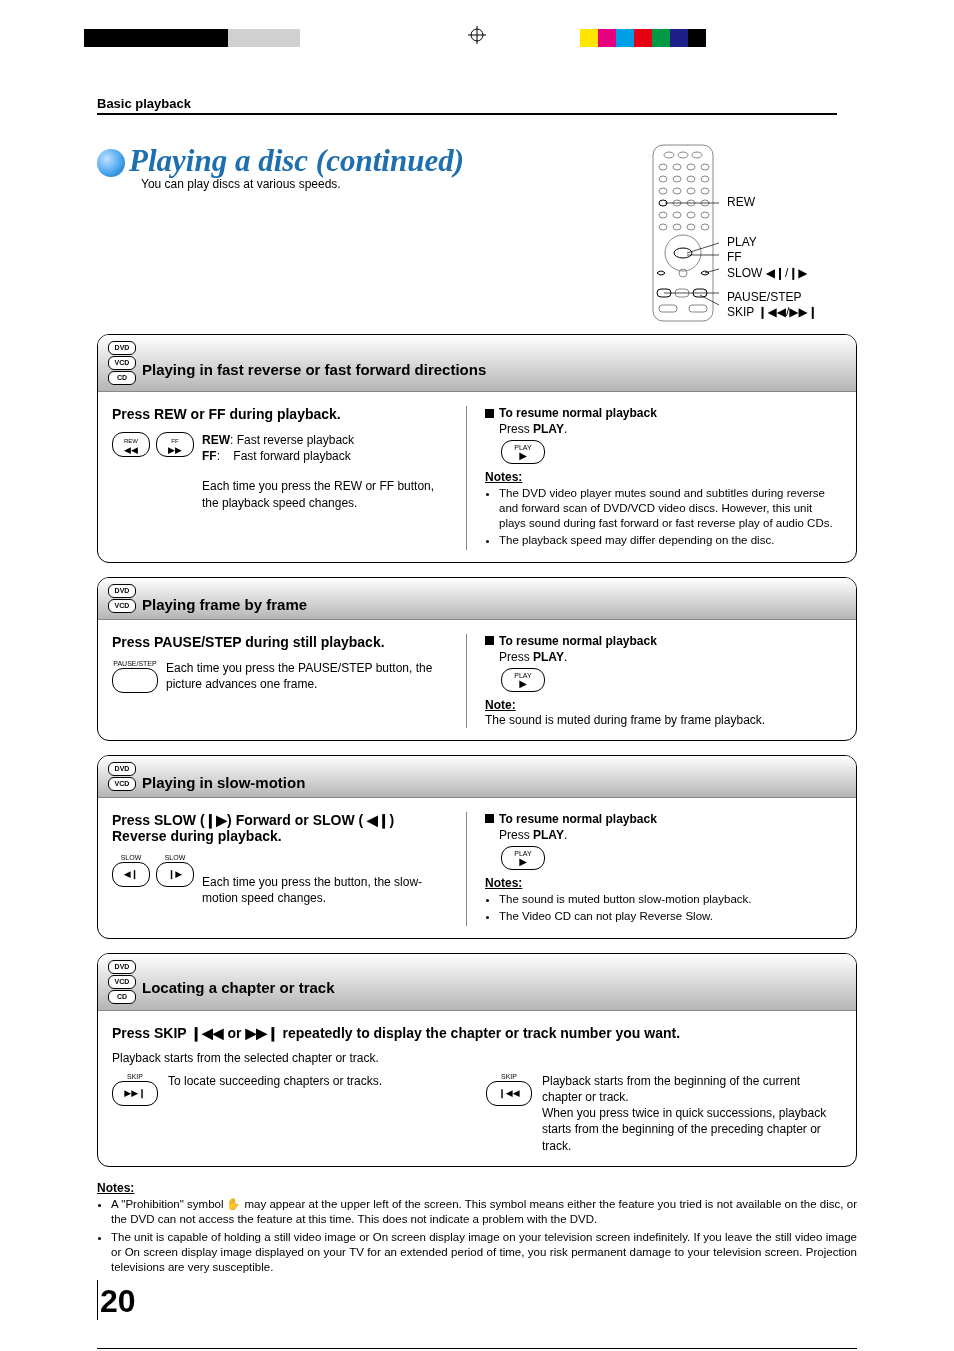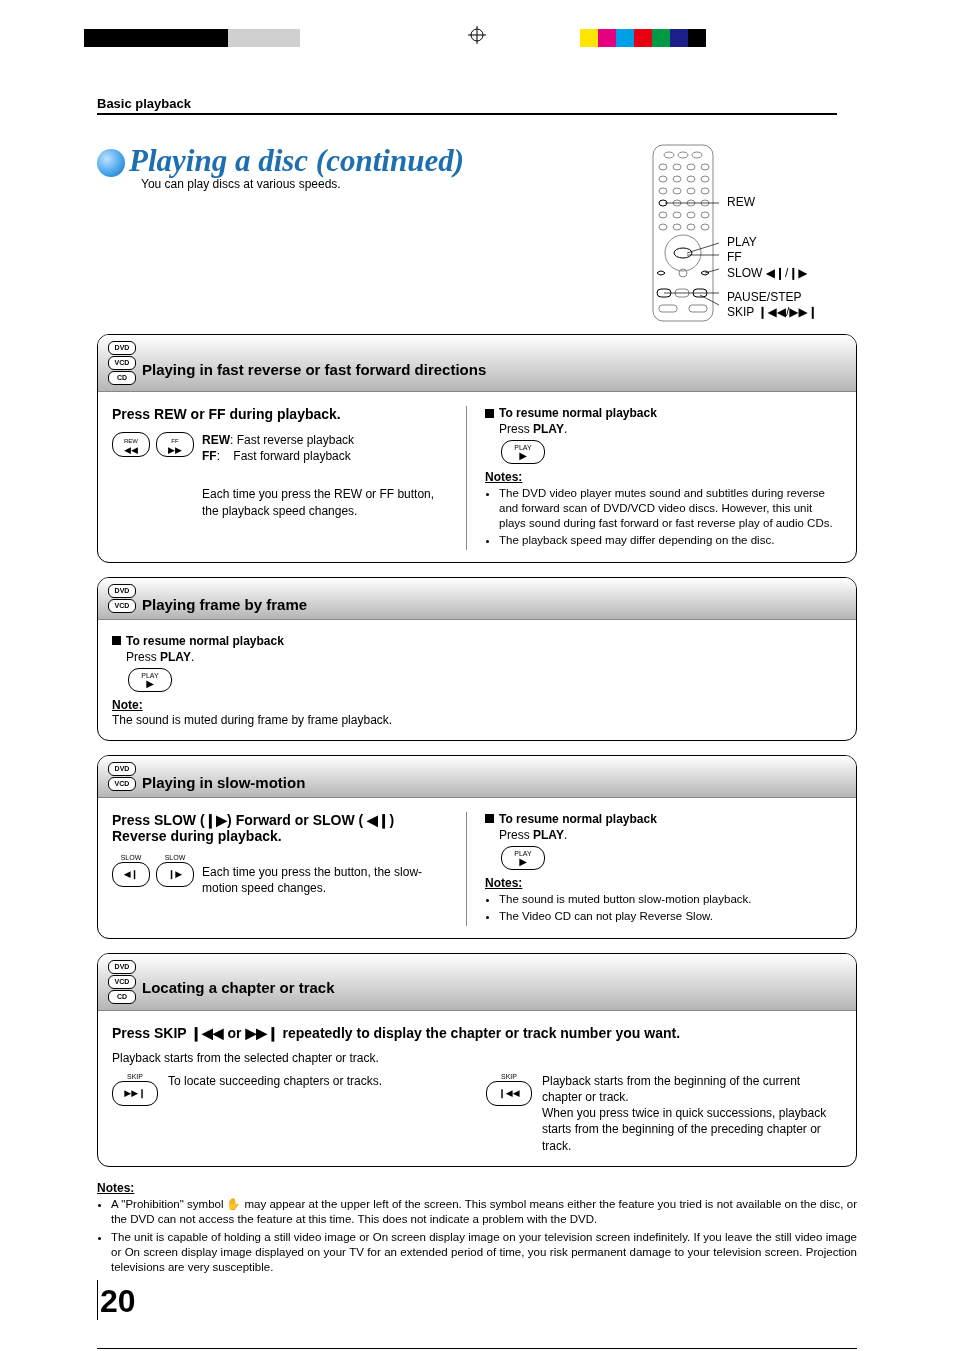--- a/index.html
+++ b/index.html
@@ -352,21 +352,21 @@
               <div class="btn-col">
                 <div class="pill-btn">
                   <span>FF</span>
                   <span class="sym">▶▶</span>
                 </div>
               </div>
             </div>
             <div class="desc">
               <div><b>REW</b>: Fast reverse playback</div>
               <div><b>FF</b>: &nbsp;&nbsp;&nbsp;Fast forward playback</div>
-              <div style="margin-top:22px">Each time you press the REW or FF button, the playback speed changes.</div>
+              <div style="margin-top:14px">Each time you press the REW or FF button, the playback speed changes.</div>
             </div>
           </div>
         </div>
         <div class="col-right">
           <div class="sub-head">
               <span class="sq"></span>
               <span>To resume normal playback</span>
             </div>
           <div style="margin-left:14px">Press <b>PLAY</b>.</div>
           <div class="play-btn">
@@ -386,20 +386,30 @@
   <div class="section-box">
     <div class="section-header">
       <div class="disc-icons">
         <div class="disc-icon">DVD</div>
         <div class="disc-icon">VCD</div>
       </div>
       <div class="section-title">Playing frame by frame</div>
     </div>
     <div class="section-body">
       <div class="two-col">
+        <div class="col-left">
+          <div class="instruction-title">Press PAUSE/STEP during still playback.</div>
+          <div class="button-row">
+            <div class="btn-col">
+              <div class="pill-label-top">PAUSE/STEP</div>
+              <div class="pill-btn" style="width:44px"></div>
+            </div>
+            <div class="desc">Each time you press the PAUSE/STEP button, the picture advances one frame.</div>
+          </div>
+        </div>
         <div class="col-right">
           <div class="sub-head">
               <span class="sq"></span>
               <span>To resume normal playback</span>
             </div>
           <div style="margin-left:14px">Press <b>PLAY</b>.</div>
           <div class="play-btn">
             <span>PLAY</span>
               <span class="tri">▶</span>
           </div>
@@ -430,21 +440,21 @@
                   <span class="sym">◀❙</span>
                 </div>
               </div>
               <div class="btn-col">
                 <div class="pill-label-top">SLOW</div>
                 <div class="pill-btn">
                   <span class="sym">❙▶</span>
                 </div>
               </div>
             </div>
-            <div class="desc" style="margin-top:10px">Each time you press the button, the slow-motion speed changes.</div>
+            <div class="desc" style="margin-top:20px">Each time you press the button, the slow-motion speed changes.</div>
           </div>
         </div>
         <div class="col-right">
           <div class="sub-head">
               <span class="sq"></span>
               <span>To resume normal playback</span>
             </div>
           <div style="margin-left:14px">Press <b>PLAY</b>.</div>
           <div class="play-btn">
             <span>PLAY</span>

